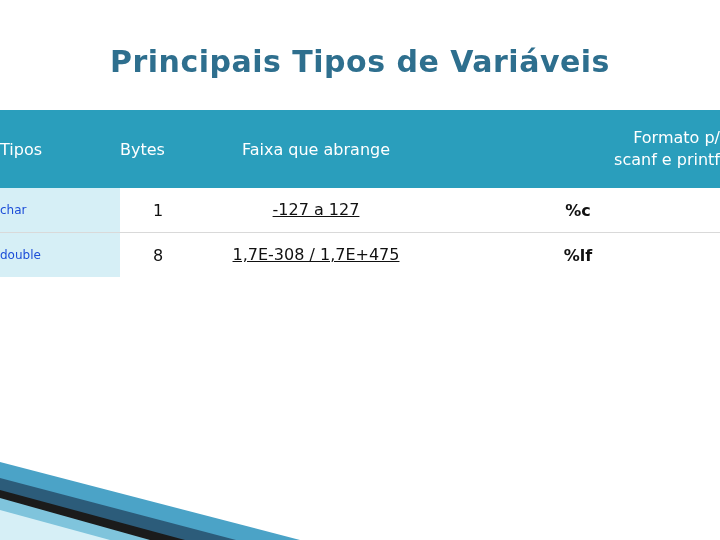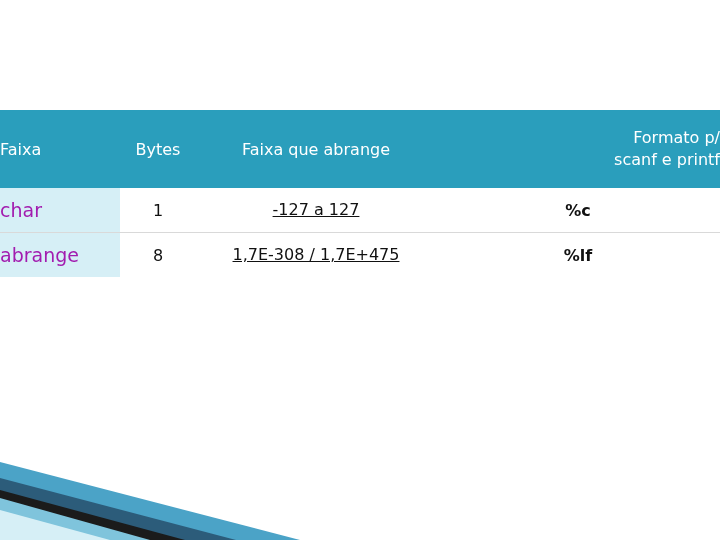--- a/index.html
+++ b/index.html
@@ -66,21 +66,21 @@
     vertical-align: middle;
     border: none;
   }
   th.col-tipo {
     width: 120px;
     text-align: left;
     padding-left: 6px;
   }
   th.col-bytes {
     width: 76px;
-    text-align: center;
+    text-align: left;
   }
   th.col-faixa {
     width: 240px;
     text-align: center;
   }
   th.col-formato {
     width: 284px;
     text-align: right;
     padding-right: 4px;
     line-height: 1.35;
@@ -95,22 +95,22 @@
     vertical-align: middle;
     border-bottom: 1px solid #d9d9d9;
   }
   tbody tr:last-child td {
     border-bottom: none;
   }
   td.c-tipo {
     background: #d6eff6;
     text-align: left;
     padding-left: 6px;
-    font-size: 19px;
-    color: #a21caf;
+    font-size: 12px;
+    color: #1d4ed8;
   }
   td.c-bytes {
     text-align: center;
   }
   td.c-faixa {
     text-align: center;
     line-height: 1.3;
     text-decoration: underline;
   }
   td.c-formato {
@@ -133,45 +133,46 @@
     pointer-events: none;
   }
   .corner svg { display: block; }
 
 </style>
 </head>
 <body>
 
 <div class="slide">
 
+  <div class="slide-title">Principais Tipos de Variáveis</div>
 
   <div class="table-wrap">
     <table class="vartable">
       <thead>
         <tr>
-          <th class="col-tipo">Faixa</th>
+          <th class="col-tipo">Tipos</th>
           <th class="col-bytes">Bytes</th>
           <th class="col-faixa">Faixa que abrange</th>
           <th class="col-formato">
             <div>Formato p/</div>
             <div>scanf e printf</div>
           </th>
         </tr>
       </thead>
       <tbody>
         <tr class="row-h44">
           <td class="c-tipo">char</td>
           <td class="c-bytes">1</td>
           <td class="c-faixa">
             <div>-127 a 127</div>
           </td>
           <td class="c-formato">%c</td>
         </tr>
         <tr class="row-h44">
-          <td class="c-tipo">abrange</td>
+          <td class="c-tipo">double</td>
           <td class="c-bytes">8</td>
           <td class="c-faixa">
             <div>1,7E-308 / 1,7E+475</div>
           </td>
           <td class="c-formato">%lf</td>
         </tr>
       </tbody>
     </table>
   </div>
 

